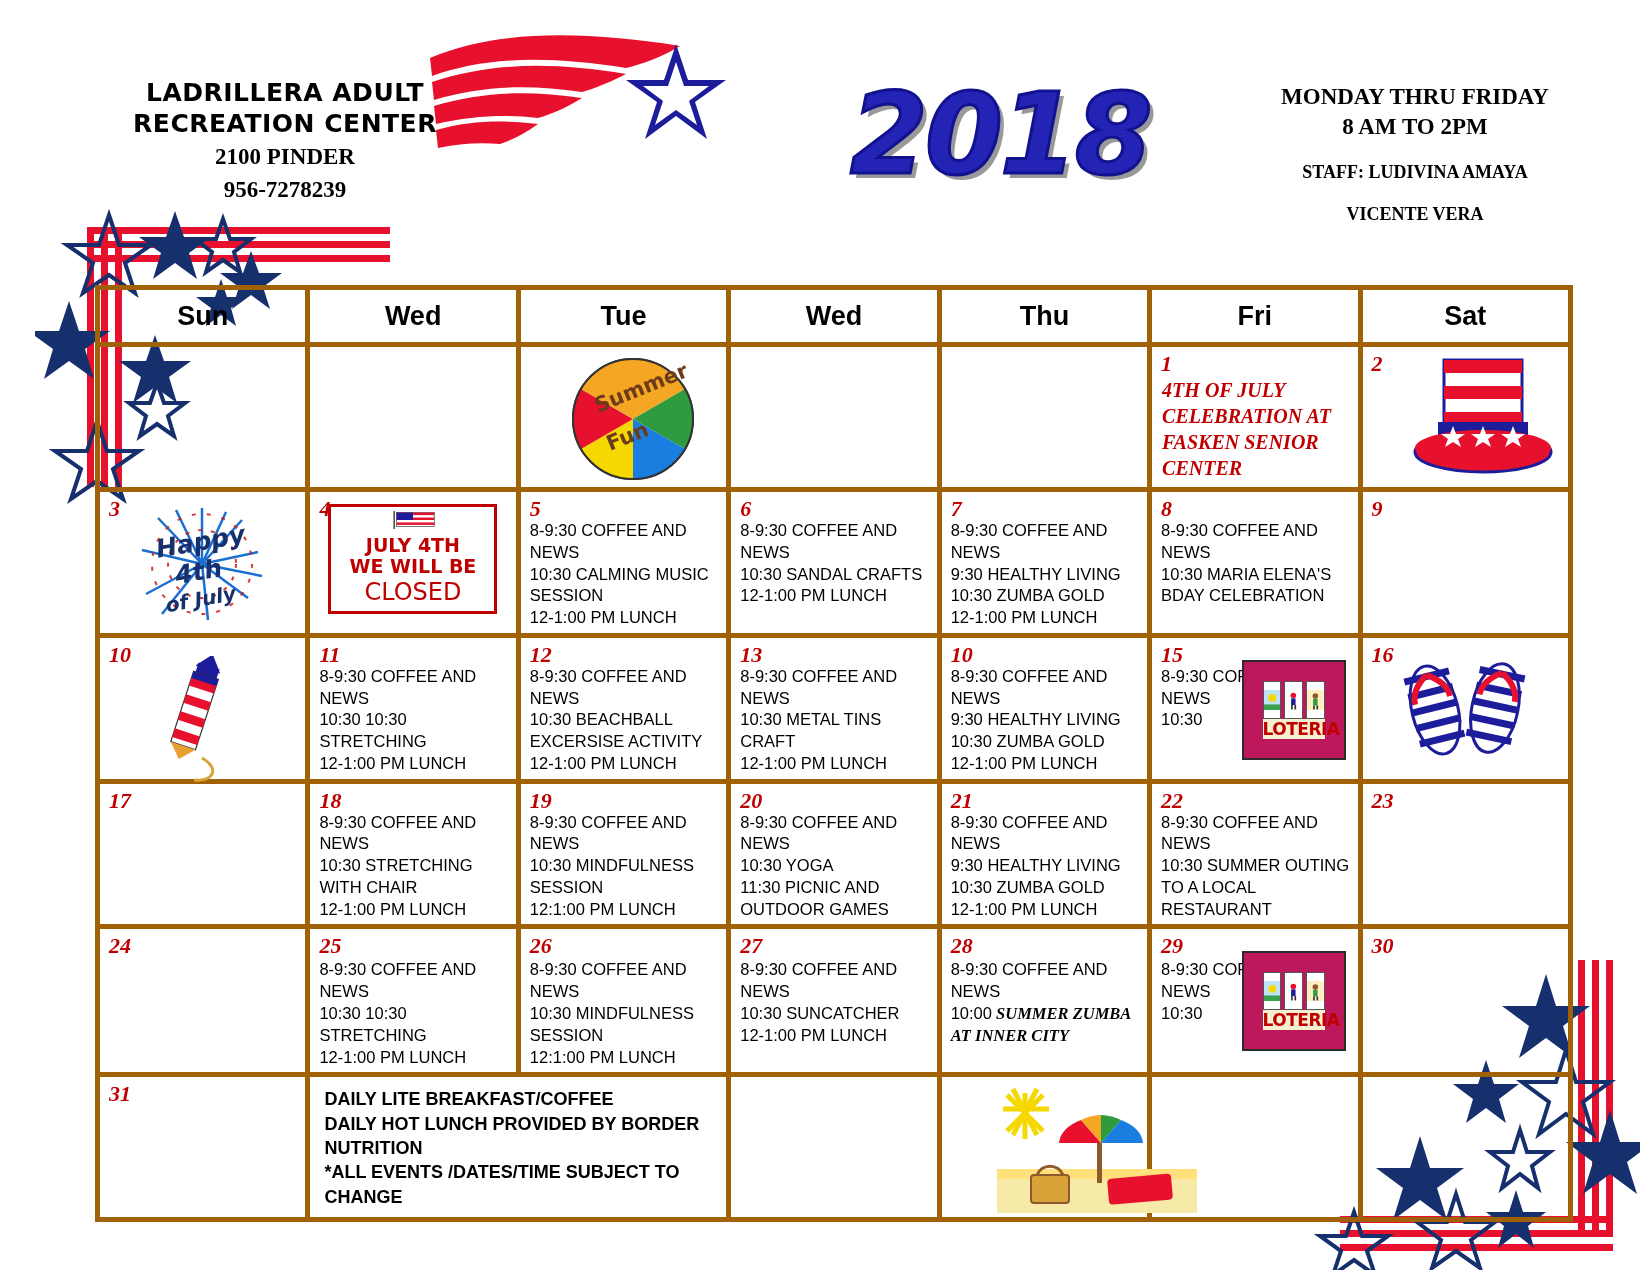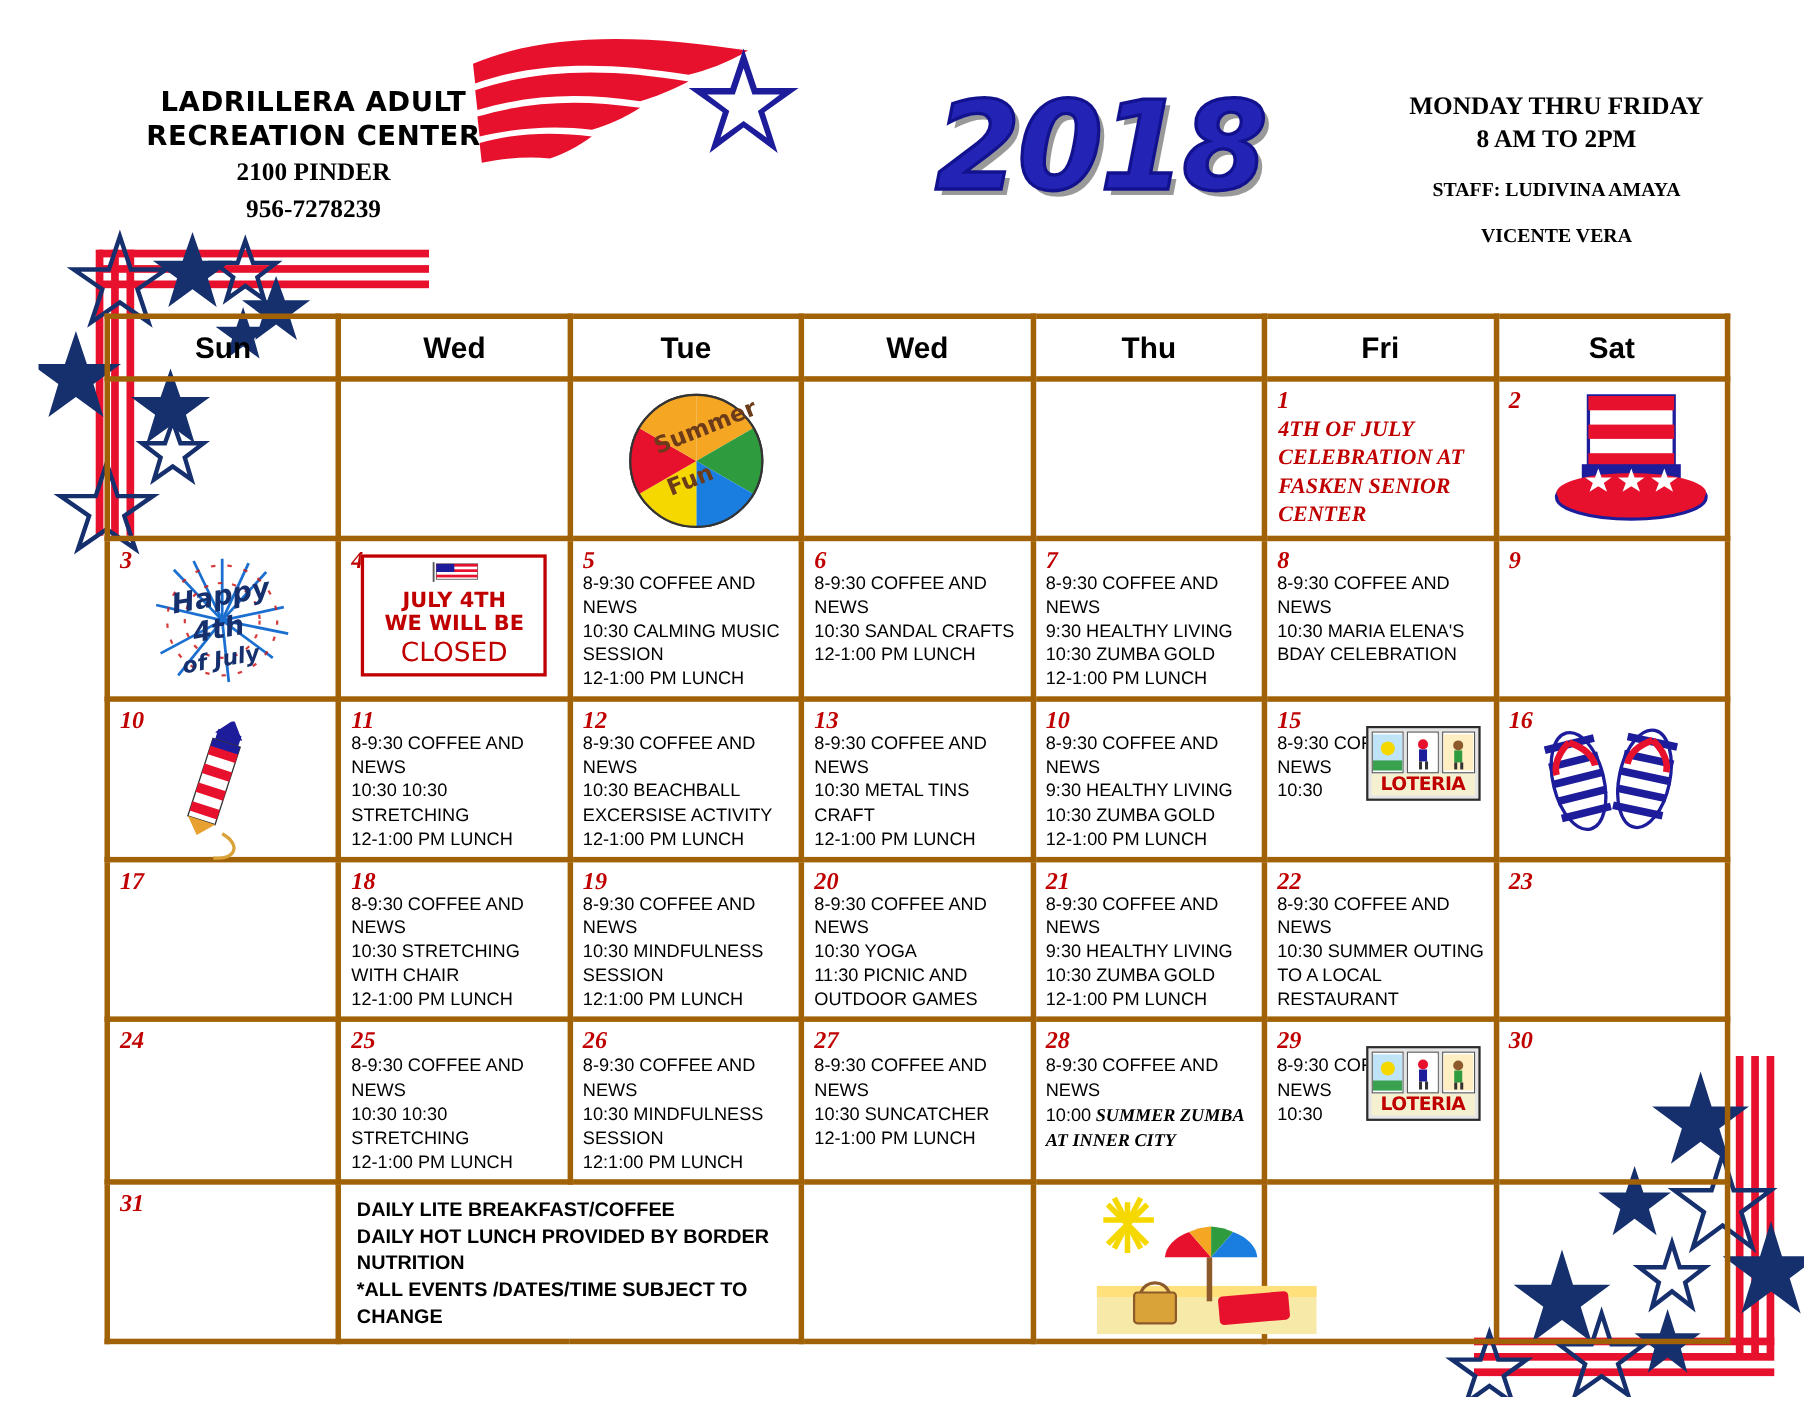--- a/index.html
+++ b/index.html
@@ -229,22 +229,22 @@
     font-weight: normal;
     font-size: 24px;
     color: #c00000;
     line-height: 1.1;
     margin-top: 1px;
   }
   .loteria-card {
     width: 104px;
     box-sizing: border-box;
     border: 2px solid #2b2b2b;
-    background: #e5e5e5;
-    padding: 3px;
+    background: #be185d;
+    padding: 19px;
   }
   .loteria-top {
     display: flex;
     gap: 3px;
   }
   .lot-cell {
     flex: 1;
     height: 36px;
     border: 1px solid #555;
     background: #fff;

